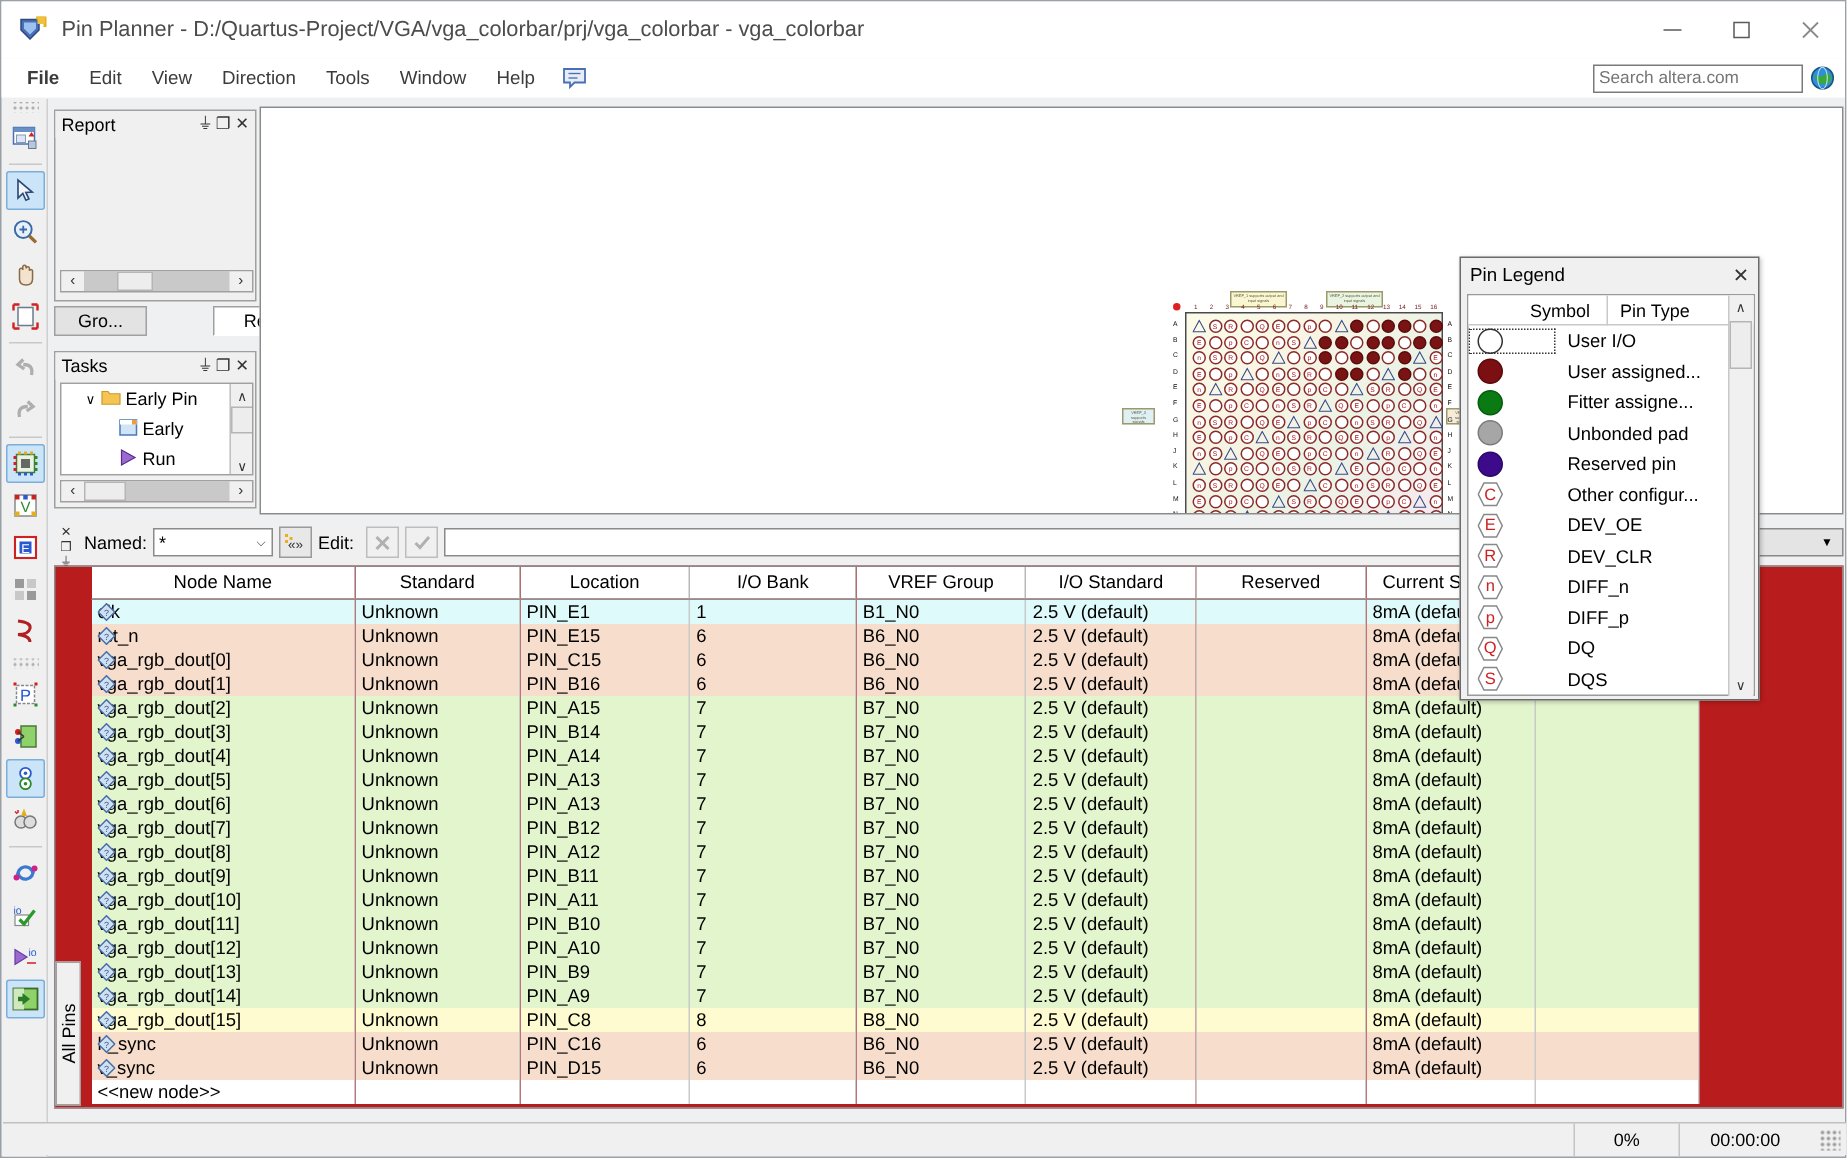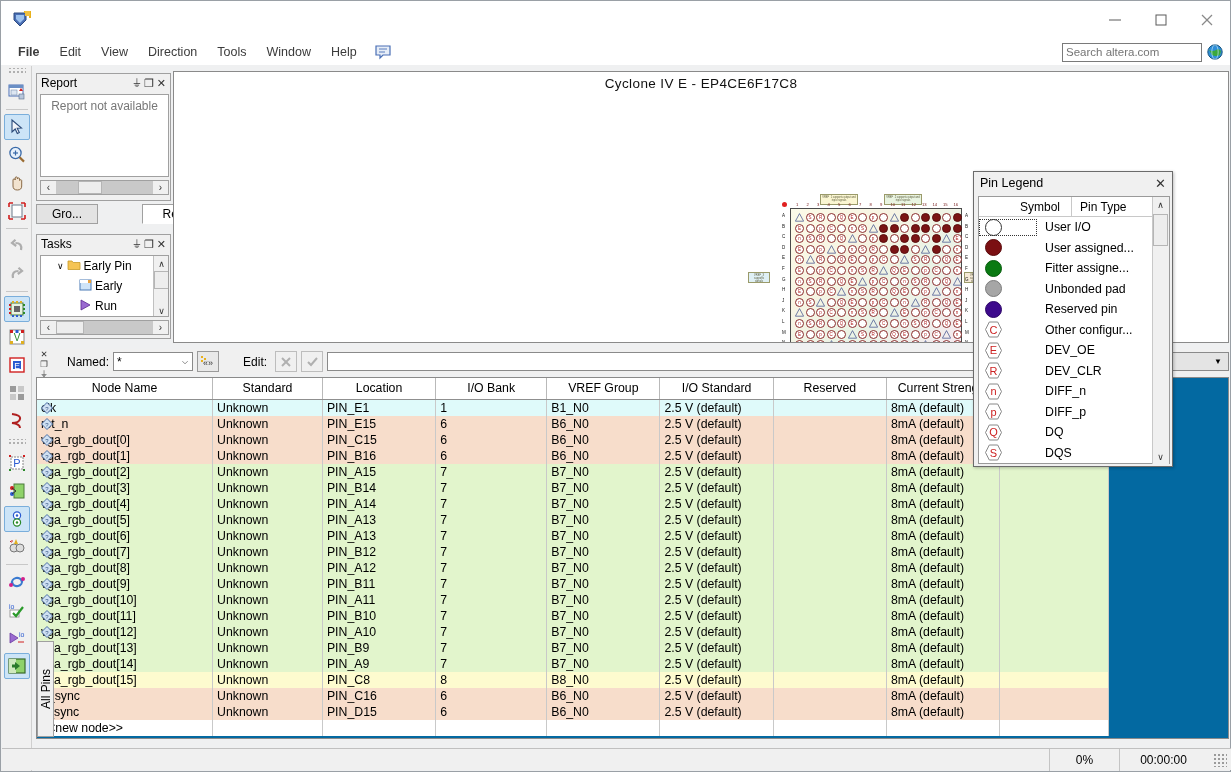--- a/index.html
+++ b/index.html
@@ -170,35 +170,35 @@
   .pl-vscroll { position:absolute; right:0; top:0; width:17px; height:267px; background:#f0f0f0; border-left:1px solid #c8c8c8;}
   .pl-row.first .pl-sym { outline: 1px dotted #333; outline-offset:-1px; }
 
   
   #named-bar {
     position:absolute; left:35px; top:348px; width: 1193px; height:25px;
     background:#f0f0f0; display:flex; align-items:center;
   }
   .nb-dockbtns { width:16px; height:25px; display:flex; flex-direction:column;
      align-items:center; justify-content:flex-start; font-size:8.5px; color:#333; }
-  .nb-label { font-size:12px; margin-left:15px; margin-right:4px; }
+  .nb-label { font-size:12px; margin-left:4px; margin-right:4px; }
   .nb-combo { width:80px; height:19px; border:1px solid #8a8a8a; background:#fff; display:flex; align-items:center;
      font-size:12px; padding-left:3px; }
   .nb-combo .caret { margin-left:auto; margin-right:4px; font-size:8px; color:#333; }
   .nb-iconbtn { width:22px; height:21px; border:1px solid #9a9a9a; background:#e8e8e8; margin-left:4px;
      display:flex; align-items:center; justify-content:center; }
   .nb-iconbtn.flat { border-color:#bdbdbd; background:#f0f0f0; }
   .nb-editinput { flex:1; height:19px; background:#fff; border:1px solid #8a8a8a; margin-left:4px; margin-right:2px;}
   .nb-right-combo { width:72px; height:19px; border:1px solid #8a8a8a; background:#e4e4e4; display:flex;
      align-items:center; justify-content:flex-end; padding-right:6px; font-size:8px; }
 
   
   #pin-table-wrap {
     position:absolute; left:35px; top:376px; width:1193px; height:362px;
-    background:#0369a1; border:1px solid #8a8a8a; overflow:hidden;
+    background:#b91c1c; border:1px solid #8a8a8a; overflow:hidden;padding-left:24px;
   }
   #allpins-tab {
     position:absolute; left:36px; top:640px; width:17px; height:96px;
     background:#f0f0f0; border:1px solid #a0a0a0;
     display:flex; align-items:center; justify-content:center; z-index:5;
   }
   #allpins-tab span { transform: rotate(-90deg); white-space:nowrap; font-size:12px; }
   table.pt { border-collapse: collapse; width: 1072px; table-layout: fixed; }
   table.pt th {
     height:21px; font-size:12.3px; font-weight:normal; background:#fff;
@@ -240,20 +240,21 @@
 
   <div class="titlebar">
     <div class="title-icon">
       <svg width="22" height="22" viewBox="0 0 22 22">
         <path d="M3 4 L15 4 L15 11 L9 17 L3 11 Z" fill="#4a6fb5" stroke="#2c4a80" stroke-width="1"></path>
         <path d="M5 6 L13 6 L13 10 L9 14 L5 10 Z" fill="#9dc2ef"></path>
         <path d="M13 3 L19 3 L19 9" fill="none" stroke="#e8b11c" stroke-width="2"></path>
         <rect x="14" y="2" width="5" height="5" fill="#f0c040"></rect>
       </svg>
     </div>
+    <div class="title-text">Pin Planner - D:/Quartus-Project/VGA/vga_colorbar/prj/vga_colorbar - vga_colorbar</div>
     <div class="win-btns">
       <div class="win-btn">
         <svg width="14" height="14">
             <line x1="1" y1="7" x2="13" y2="7" stroke="#5a5a5a" stroke-width="1"></line>
           </svg>
       </div>
       <div class="win-btn">
         <svg width="14" height="14">
             <rect x="2" y="2" width="10" height="10" fill="none" stroke="#5a5a5a" stroke-width="1"></rect>
           </svg>
@@ -481,23 +482,20 @@
   </div>
 
   <div class="panel" id="report-panel">
     <div class="panel-title">
       <span>Report</span>
       <span class="tbtns">
         <span class="tbtn">⏚</span>
         <span class="tbtn">❐</span>
         <span class="tbtn">✕</span>
       </span>
-    </div>
-    <div id="report-body" class="panel-body">
-      <span>Report not available</span>
     </div>
     <div class="hscroll" style="left:3px; top:106px; width:129px;">
       <div class="hs-arrow">‹</div>
       <div class="hs-track">
         <div class="hs-thumb" style="left:22px; width:24px;"></div>
       </div>
       <div class="hs-arrow">›</div>
     </div>
   </div>
   <div class="tabrow" style="left:35px; top:203px;">
@@ -551,21 +549,20 @@
     <div class="hscroll" style="left:3px; top:85px; width:129px;">
       <div class="hs-arrow">‹</div>
       <div class="hs-track">
         <div class="hs-thumb" style="left:0px; width:28px;"></div>
       </div>
       <div class="hs-arrow">›</div>
     </div>
   </div>
 
   <div id="device-view">
-    <div class="dev-title2">Cyclone IV E - EP4CE6F17C8</div>
 
     <div id="chip">
 
       <div class="note-box" style="left:48px; top:0px; width:38px; height:11px; background:#fbf6d2;">VREF_1
 supports output
 and input signals</div>
       <div class="note-box" style="left:112px; top:0px; width:38px; height:11px; background:#e9f4e1;">VREF_2
 supports output
 and input signals</div>
       <div class="note-box" style="left:-24px; top:78px; width:22px; height:11px; background:#dff0f5;">VREF_3
@@ -1020,21 +1017,21 @@
     <div class="nb-iconbtn">
       <svg width="16" height="14" viewBox="0 0 16 14">
         <text x="8" y="11" font-size="9" fill="#333" text-anchor="middle" font-family="Liberation Sans">«»</text>
         <g fill="#e8b11c">
             <rect x="1" y="1" width="2" height="2"></rect>
             <rect x="4" y="3" width="2" height="2"></rect>
             <rect x="1" y="5" width="2" height="2"></rect>
           </g>
       </svg>
     </div>
-    <span class="nb-label" style="margin-left:24px">Edit:</span>
+    <span class="nb-label" style="margin-left:4px">Edit:</span>
     <div class="nb-iconbtn flat">
       <svg width="14" height="14">
           <line x1="3" y1="3" x2="11" y2="11" stroke="#b0b0b0" stroke-width="2"></line>
           <line x1="11" y1="3" x2="3" y2="11" stroke="#b0b0b0" stroke-width="2"></line>
         </svg>
     </div>
     <div class="nb-iconbtn flat">
       <svg width="14" height="14">
           <path d="M3 7 L6 10 L12 3" fill="none" stroke="#b0b0b0" stroke-width="2"></path>
         </svg>

